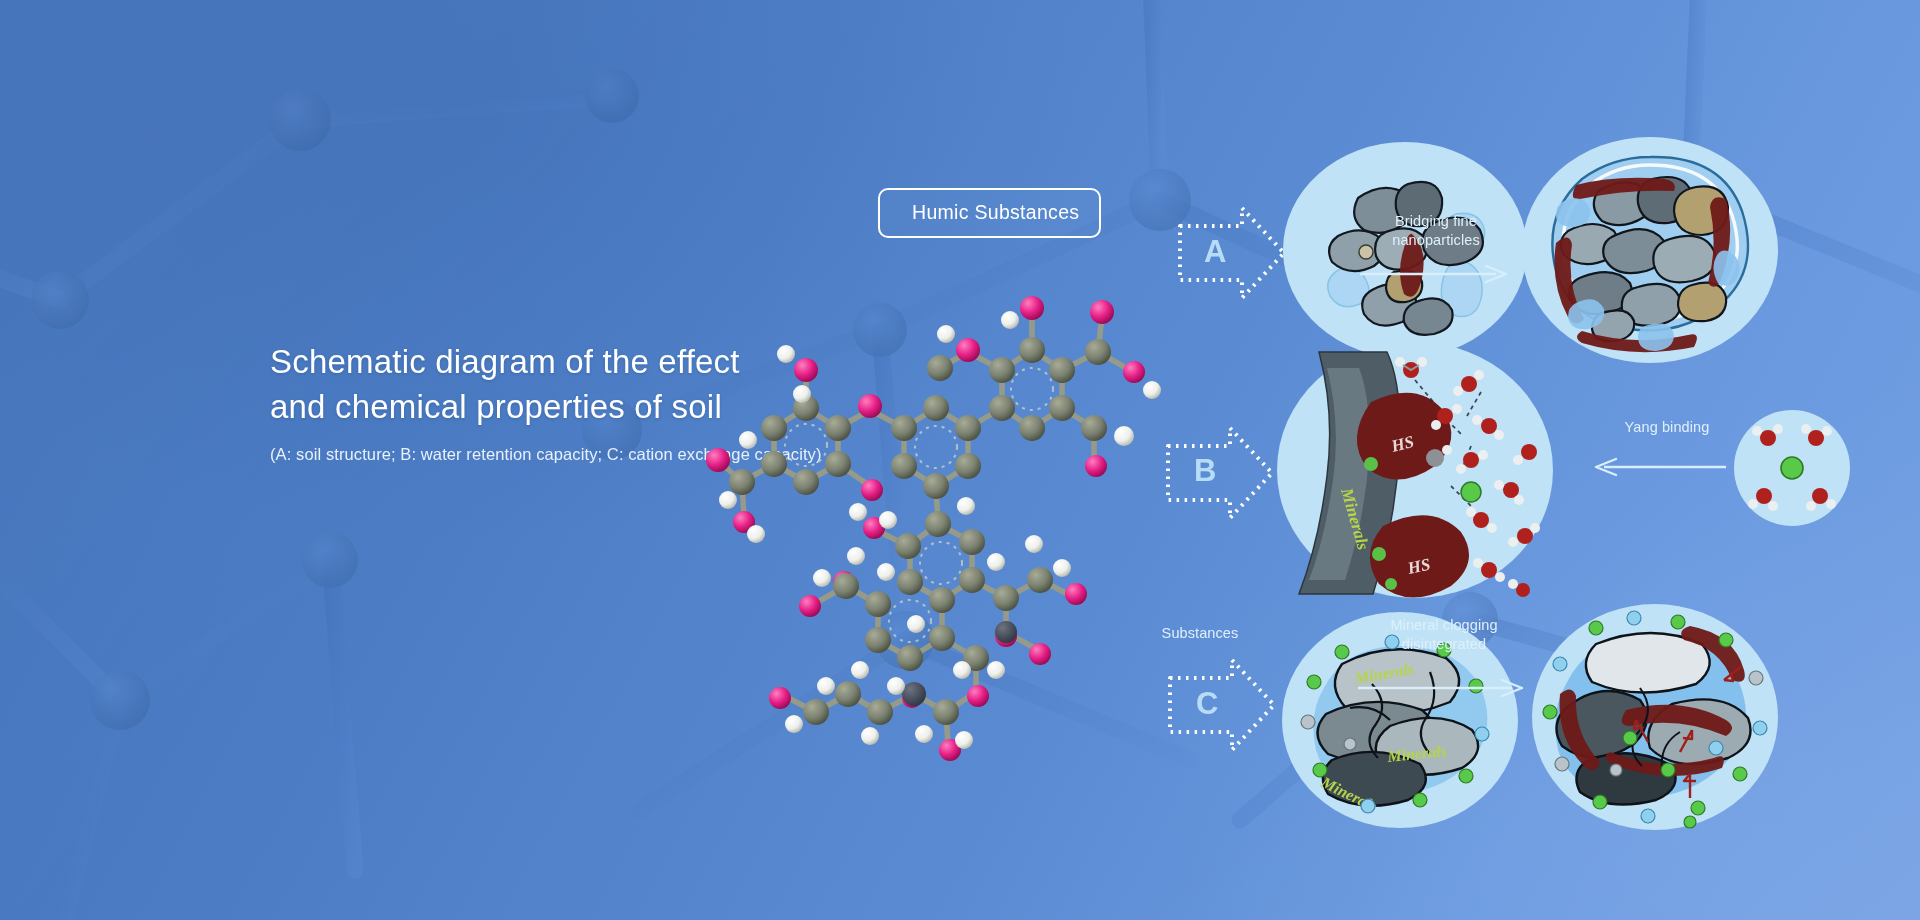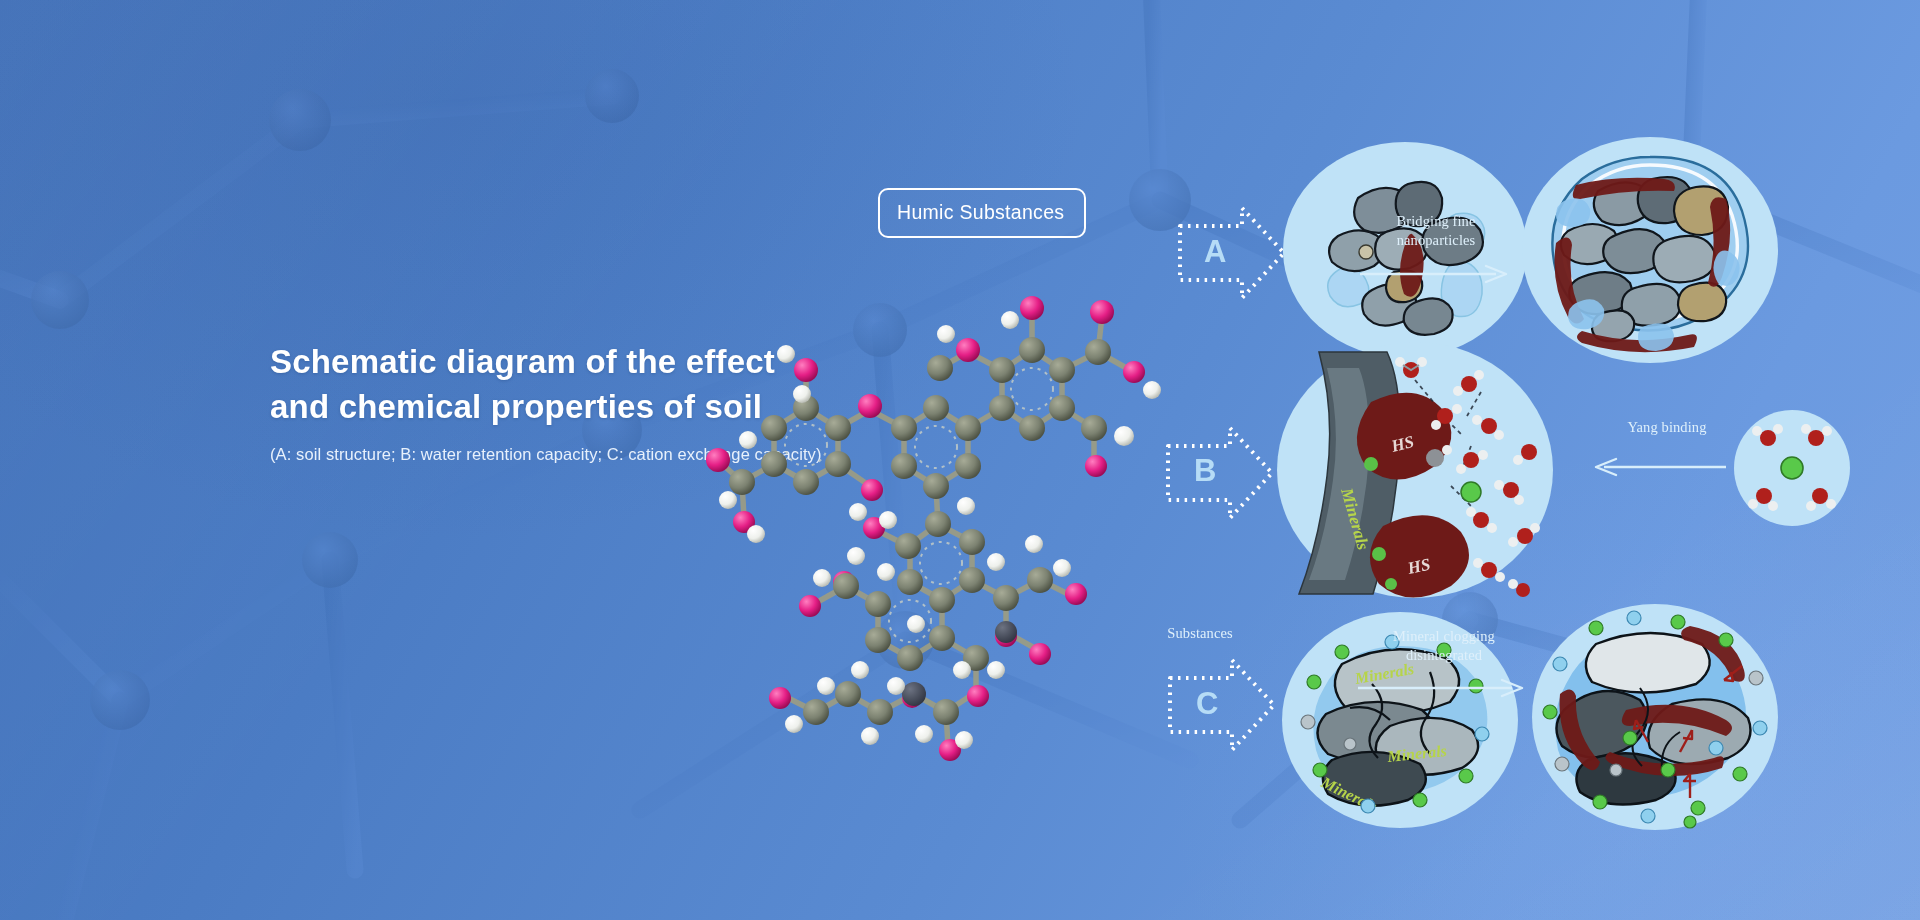--- a/index.html
+++ b/index.html
@@ -43,21 +43,21 @@
   
   #left-panel {
     position: absolute;
     left: 270px;
     top: 340px;
     width: 640px;
   }
   #page-title {
     color: #ffffff;
     font-size: 33px;
-    font-weight: bold;
+    font-weight: normal;
     line-height: 1.36;
     letter-spacing: 0.2px;
     margin: 0;
     text-shadow: 0 1px 3px rgba(20,50,100,0.25);
   }
   #page-title .tline { display: block; white-space: nowrap; }
   #subcaption {
     margin-top: 15px;
     color: #e8f1fc;
     font-size: 16.5px;
@@ -81,36 +81,35 @@
     top: 140px;
     width: 1060px;
     height: 680px;
   }
   #hs-badge {
     position: absolute;
     left: 18px;
     top: 48px;
     border: 2px solid #ffffff;
     border-radius: 10px;
-    padding: 11px 20px 12px 17px;
+    padding: 11px 20px 12px 32px;
     color: #ffffff;
     font-size: 19.5px;
     letter-spacing: 0.3px;
     white-space: nowrap;
     background: rgba(255,255,255,0.02);
   }
   .flow-label {
     position: absolute;
     color: #dff0fb;
     font-size: 14.5px;
     line-height: 1.28;
     text-align: center;
     white-space: pre-line;
     letter-spacing: 0.1px;
-    font-family: Liberation Serif, serif;
   }
   .step-letter {
     position: absolute;
     color: #b6dcf6;
     font-size: 31px;
     font-weight: bold;
     line-height: 1;
     pointer-events: none;
   }
   svg.layer {
@@ -613,21 +612,21 @@
         <circle cx="186" cy="166" r="7" fill="#59c94a" stroke="#2f7a27" stroke-width="1.2"></circle>
         <circle cx="140" cy="190" r="7" fill="#59c94a" stroke="#2f7a27" stroke-width="1.2"></circle>
         <circle cx="88" cy="196" r="7" fill="#8fd0ee" stroke="#3c88b2" stroke-width="1.2"></circle>
         <circle cx="40" cy="160" r="7" fill="#59c94a" stroke="#2f7a27" stroke-width="1.2"></circle>
         <circle cx="28" cy="112" r="7" fill="#b9c4ca" stroke="#6a757b" stroke-width="1.2"></circle>
         <circle cx="34" cy="72" r="7" fill="#59c94a" stroke="#2f7a27" stroke-width="1.2"></circle>
         <circle cx="70" cy="134" r="6" fill="#b9c4ca" stroke="#6a757b" stroke-width="1.2"></circle>
       </g>
     </svg>
 
-    <div class="flow-label" style="left:494px; top:487px; width:180px;">Mineral clogging
+    <div class="flow-label" style="left:494px; top:476px; width:180px;">Mineral clogging
 disintegrated</div>
     <svg class="layer" width="180" height="24" style="left:494px; top:536px;" viewBox="0 0 180 24">
       <path d="M4 12 L158 12" stroke="#d8eefb" stroke-width="2.4"></path>
       <path d="M148 4 L168 12 L148 20" fill="none" stroke="#d8eefb" stroke-width="2.4" stroke-linejoin="round" stroke-linecap="round"></path>
     </svg>
 
     <svg class="layer" width="250" height="230" style="left:670px; top:462px;" viewBox="0 0 250 230">
       <ellipse cx="125" cy="115" rx="123" ry="113" fill="#bfe2f7"></ellipse>
       <path d="M36 82 q22 -46 80 -48 q66 -2 92 44 q20 46 -10 80 q-36 40 -96 38 q-60 -4 -74 -48 q-8 -38 8 -66 Z" fill="#7cbdeb" opacity="0.9"></path>
       <g stroke="#0d1318" stroke-width="2.4" stroke-linejoin="round">

